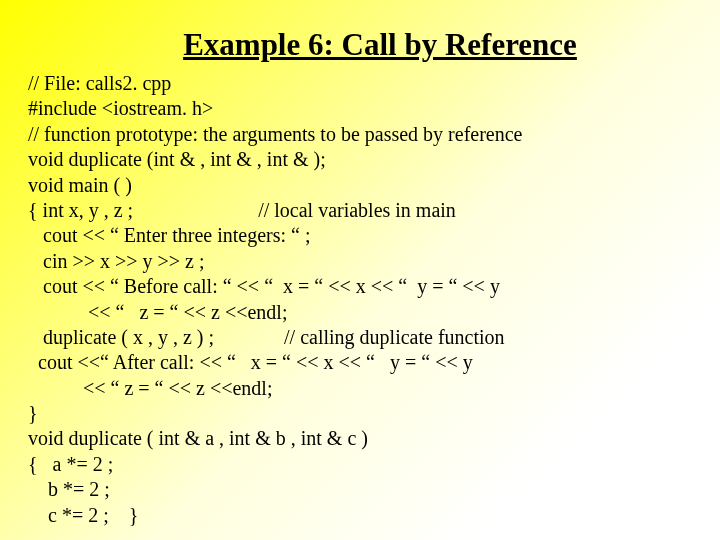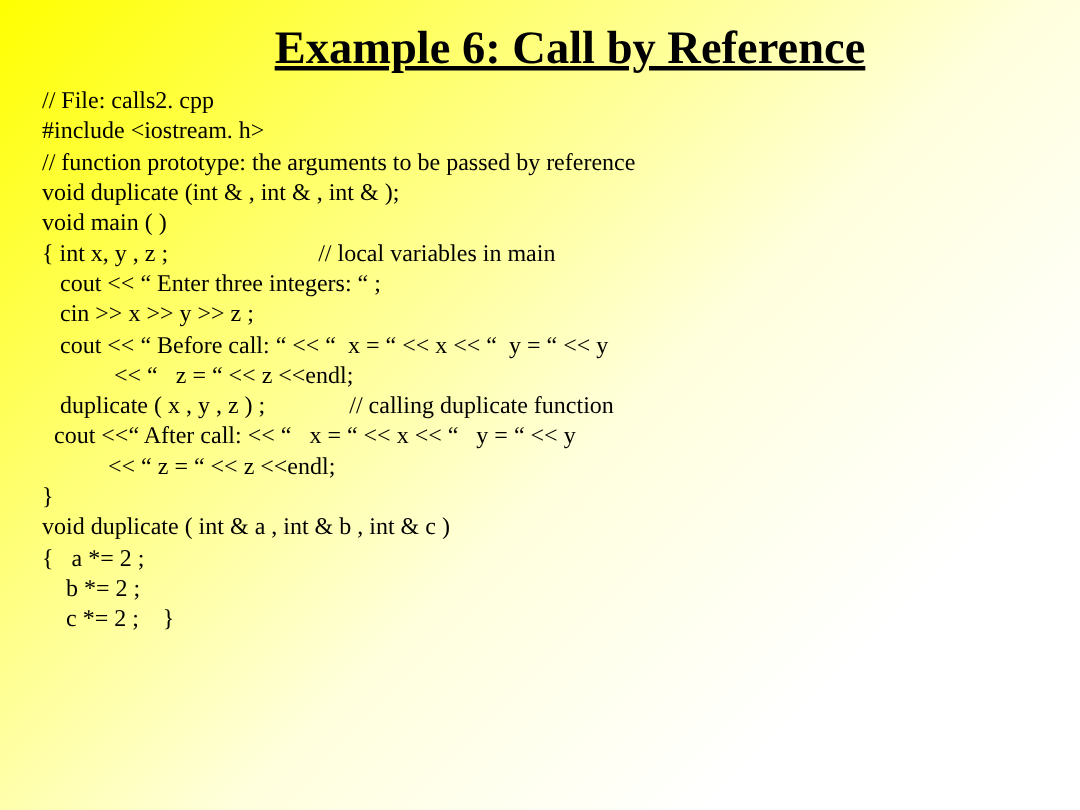--- a/index.html
+++ b/index.html
@@ -5,34 +5,34 @@
   * { margin: 0; padding: 0; box-sizing: border-box; }
   body {
     width: 720px;
     height: 540px;
     background: linear-gradient(135deg, #ffff00 0%, #ffff66 25%, #ffffdd 55%, #ffffff 80%, #ffffff 100%);
     font-family: "Times New Roman", Times, serif;
     overflow: hidden;
     position: relative;
   }
   .slide {
-    padding: 14px 28px 0 28px;
+    padding: 27px 28px 0 28px;
   }
   .title {
     text-align: center;
     font-size: 31px;
     font-weight: bold;
     text-decoration: underline;
     color: #000;
     margin-bottom: 8px;
     margin-left: 80px;
     margin-right: 40px;
   }
   .code-block {
-    font-size: 16px;
+    font-size: 20px;
     line-height: 1.27;
     color: #000;
     white-space: pre;
     font-family: "Times New Roman", Times, serif;
   }
   .code-line { display: block; }
 </style>
 </head>
 <body>
 

